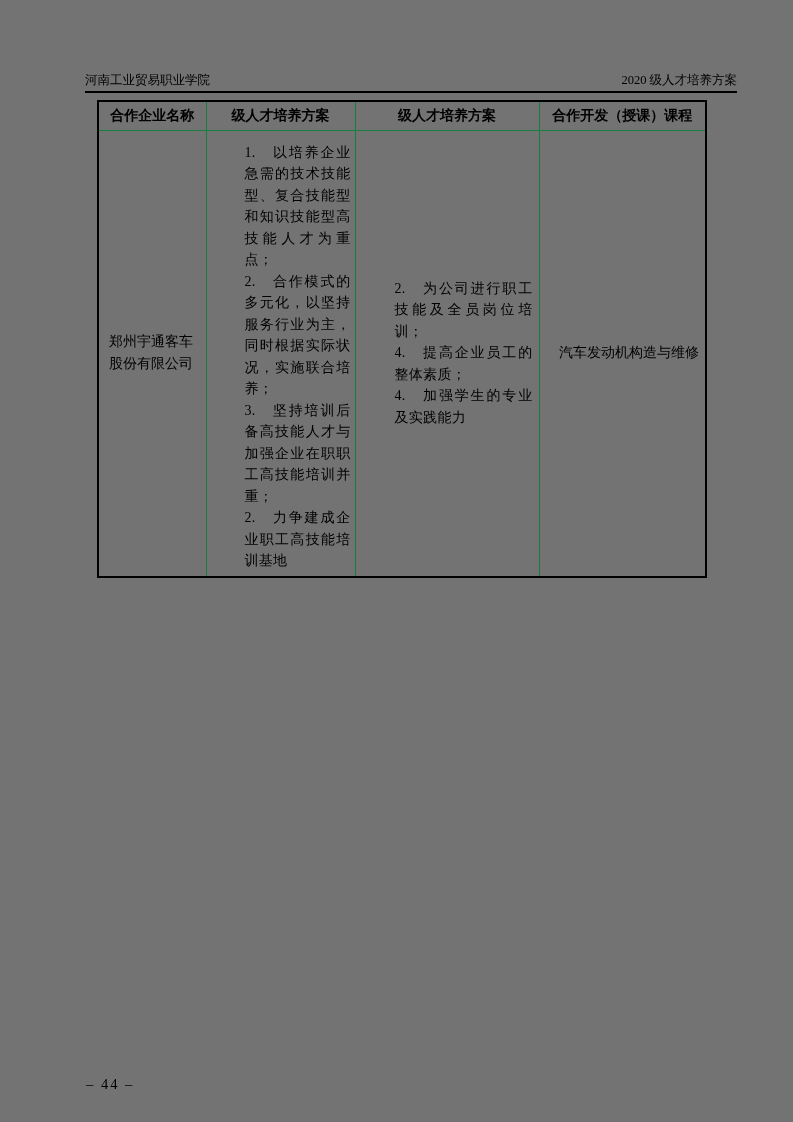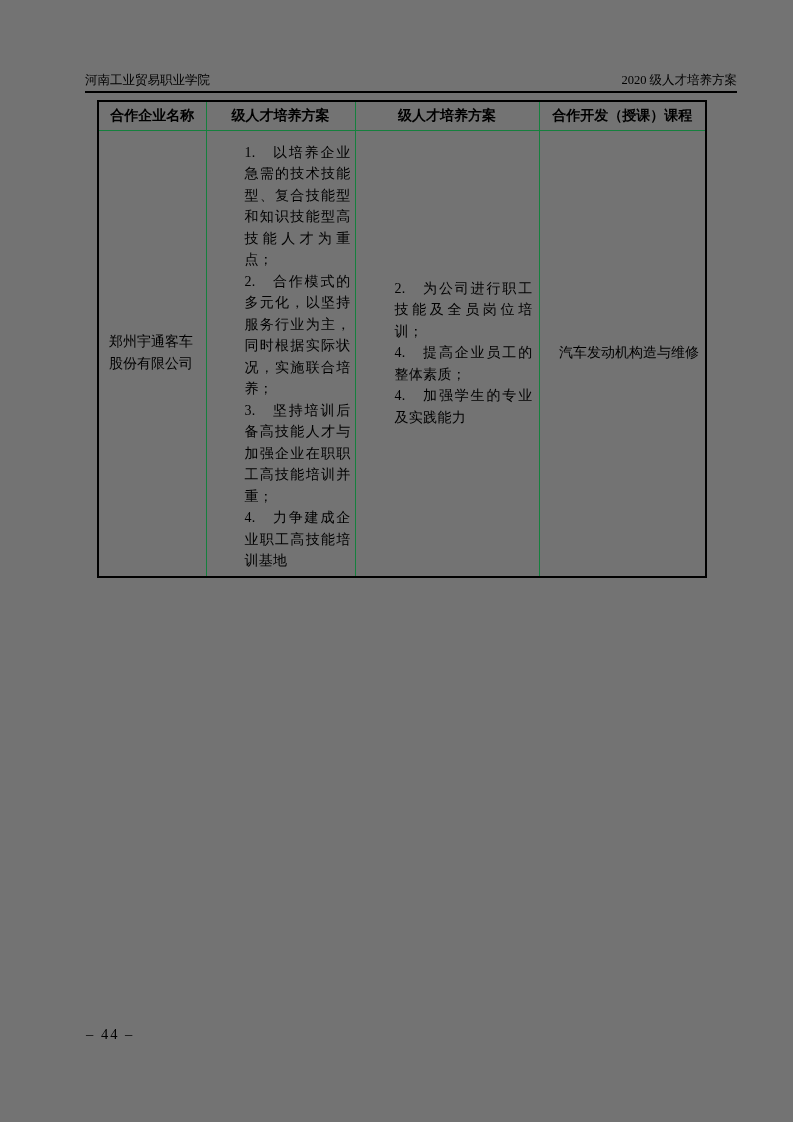--- a/index.html
+++ b/index.html
@@ -73,21 +73,21 @@
   }
   .list-item {
     text-align: justify;
     line-height: 21.5px;
     letter-spacing: 0.3px;
     margin-left: 32px;
   }
   
   .doc-footer {
     position: absolute;
-    left: 86px; top: 1026px;
+    left: 86px; top: 1076px;
     font-size: 14.5px;
     letter-spacing: 2px;
   }
 </style>
 </head>
 <body>
 
 <div class="page">
 
   <div class="doc-header">
@@ -110,21 +110,21 @@
         <th>合作开发（授课）课程</th>
       </tr>
     </thead>
     <tbody>
       <tr class="data-row">
         <td class="cell-company">郑州宇通客车股份有限公司</td>
         <td class="cell-goals">
           <p class="list-item">1.　以培养企业急需的技术技能型、复合技能型和知识技能型高技能人才为重点；</p>
           <p class="list-item">2.　合作模式的多元化，以坚持服务行业为主，同时根据实际状况，实施联合培养；</p>
           <p class="list-item">3.　坚持培训后备高技能人才与加强企业在职职工高技能培训并重；</p>
-          <p class="list-item">4.　力争建成企业职工高技能培训基地</p>
+          <p class="list-item">2.　力争建成企业职工高技能培训基地</p>
         </td>
         <td class="cell-tasks">
           <p class="list-item">2.　为公司进行职工技能及全员岗位培训；</p>
           <p class="list-item">4.　提高企业员工的整体素质；</p>
           <p class="list-item">4.　加强学生的专业及实践能力</p>
         </td>
         <td class="cell-courses">汽车发动机构造与维修</td>
       </tr>
     </tbody>
   </table>

